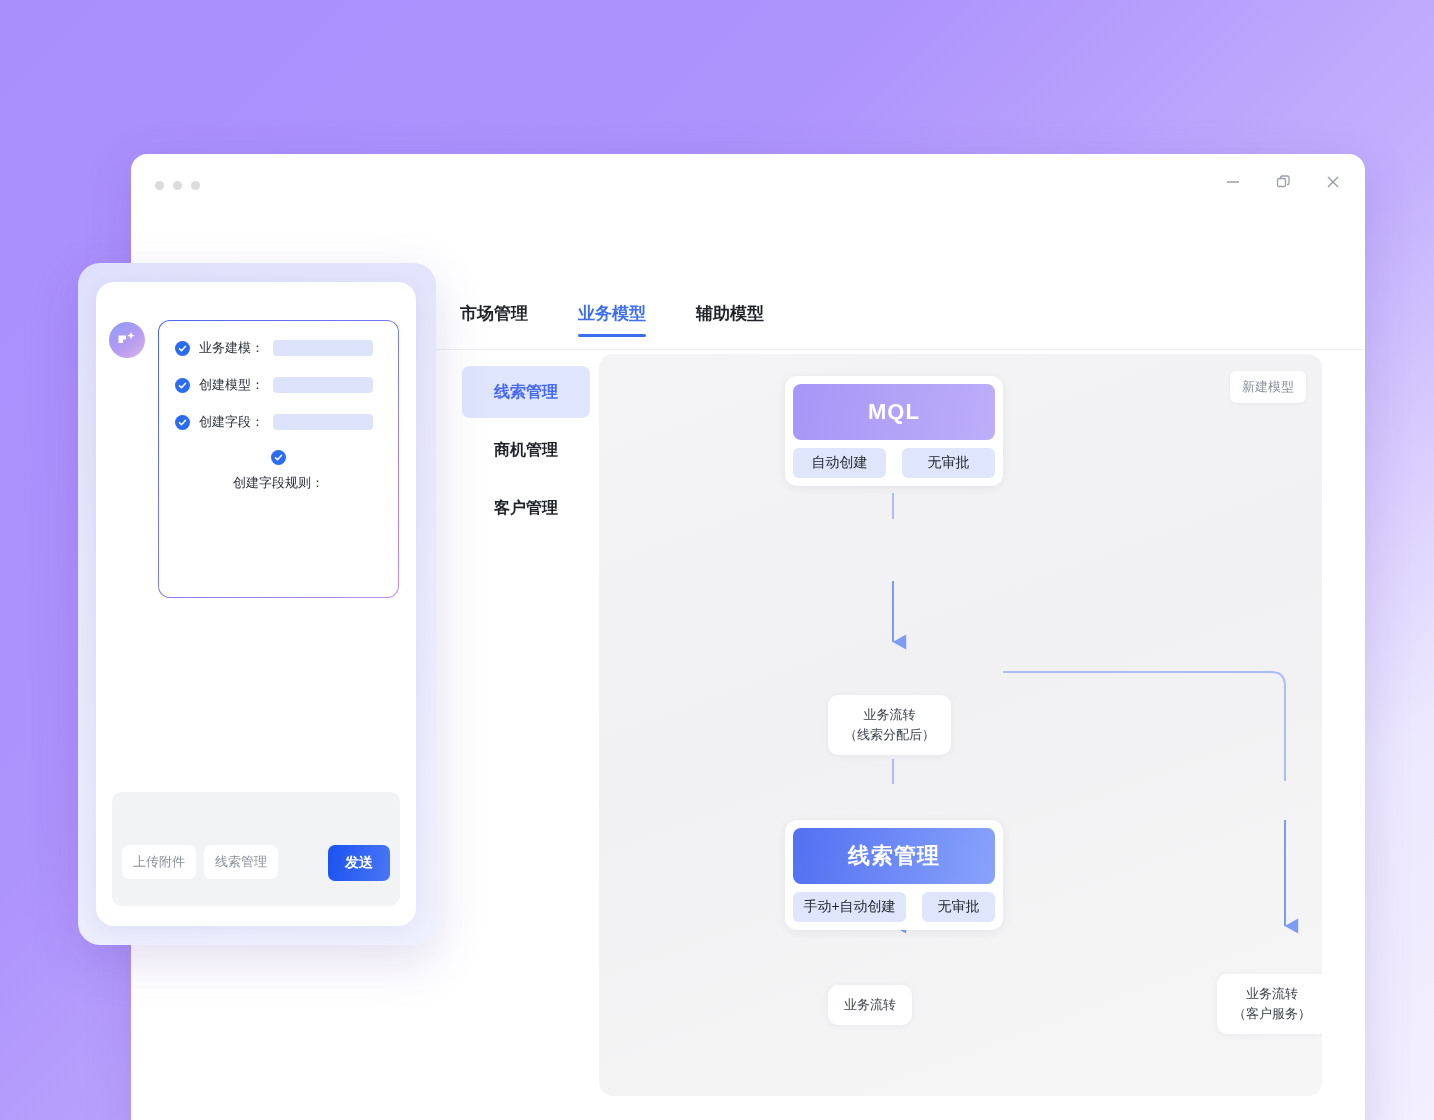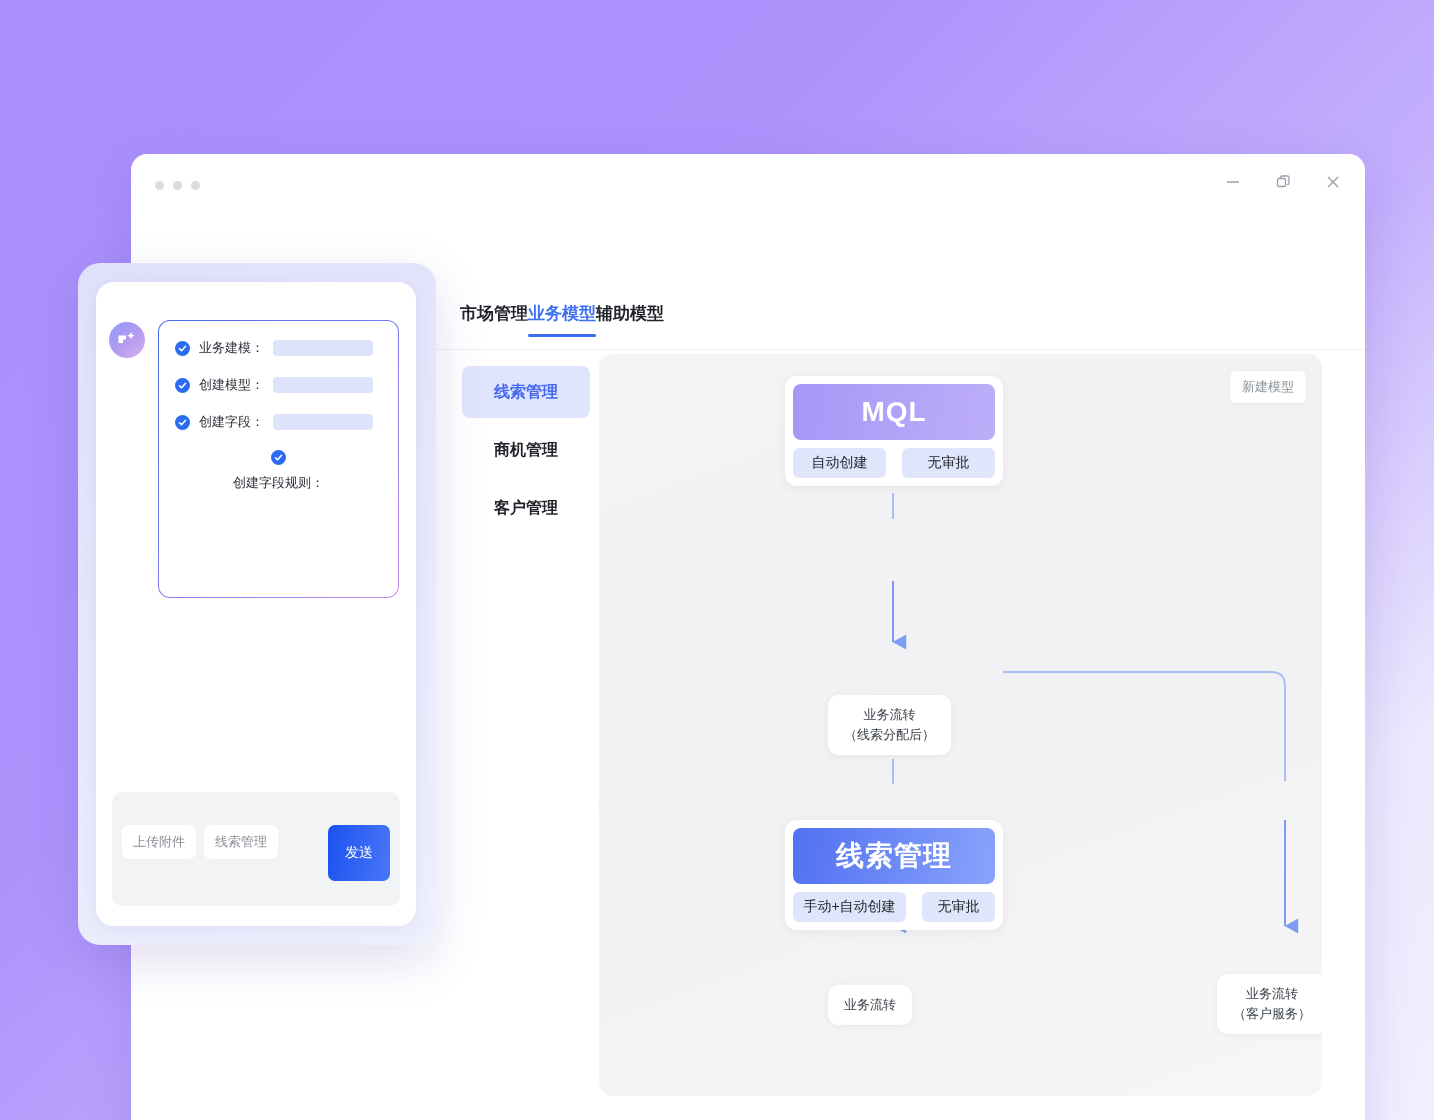--- a/index.html
+++ b/index.html
@@ -55,21 +55,21 @@
     color: #ffffff; border: none;
   }
 
   
   .sectionbar {
     position: absolute; left: 0; top: 138px; width: 100%; height: 58px;
     border-bottom: 1px solid #edeef1;
   }
   .sectiontabs {
     position: absolute; left: 329px; top: 10px;
-    display: flex; align-items: flex-end;
+    display: flex; gap: 50px; align-items: flex-end;
   }
   .sectab {
     font-size: 17px; color: #1f2329; font-weight: 700;
     padding-bottom: 12px; position: relative; cursor: pointer; white-space: nowrap;
   }
   .sectab.active { color: #3b6ef0; }
   .sectab.active::after {
     content: ""; position: absolute; left: 0; right: 0; bottom: 0;
     height: 3px; background: #3b6ef0; border-radius: 2px;
   }
@@ -101,21 +101,21 @@
   .flowsvg { position: absolute; left: 0; top: 0; width: 723px; height: 742px; }
 
   
   .node {
     position: absolute; background: #ffffff; border-radius: 12px;
     padding: 8px; box-shadow: 0 2px 10px rgba(40,40,80,0.07);
   }
   .node-head {
     border-radius: 8px; height: 56px;
     display: flex; align-items: center; justify-content: center;
-    color: #fff; font-size: 28px; font-weight: 700; letter-spacing: 1px;
+    color: #fff; font-size: 22px; font-weight: 700; letter-spacing: 1px;
   }
   .node-head.purple { background: linear-gradient(100deg, #a796f6 0%, #bdaef9 100%); }
   .node-head.blue   { background: linear-gradient(100deg, #5270f2 0%, #89a3fb 100%); }
   .node-tags { display: flex; gap: 16px; margin-top: 8px; }
   .tag {
     flex: 1; background: #dfe5fa; border-radius: 6px;
     height: 30px; display: flex; align-items: center; justify-content: center;
     font-size: 14px; color: #1f2329; white-space: nowrap;
   }
 
@@ -174,22 +174,22 @@
     position: absolute; left: 10px; right: 10px; bottom: 25px;
     display: flex; align-items: flex-start; gap: 8px;
   }
   .cbtn {
     background: #fff; border-radius: 7px; padding: 8px 11px;
     font-size: 13px; color: #8a8f99; cursor: pointer; white-space: nowrap;
   }
   .sendbtn {
     margin-left: auto;
     background: linear-gradient(100deg, #1b52f0 0%, #4a77f7 100%);
-    color: #fff; border-radius: 7px; padding: 19px 17px;
-    font-size: 14px; font-weight: 400; cursor: pointer; white-space: nowrap;
+    color: #fff; border-radius: 7px; padding: 9px 17px;
+    font-size: 14px; font-weight: 700; cursor: pointer; white-space: nowrap;
   }
 </style>
 </head>
 <body>
 
 <div class="window">
 
   <div class="titlebar">
     <div class="dots">
       <i></i>

